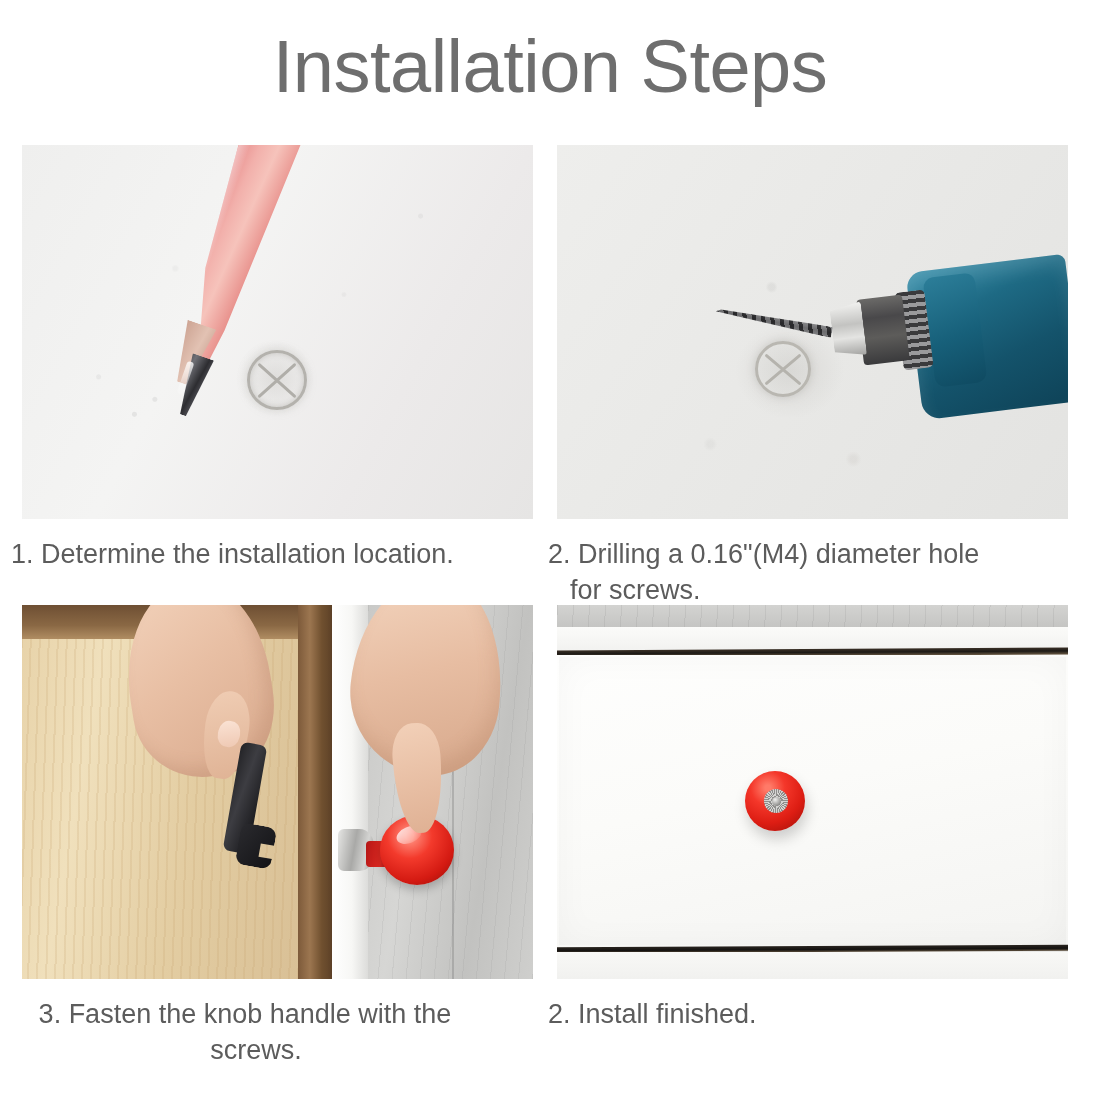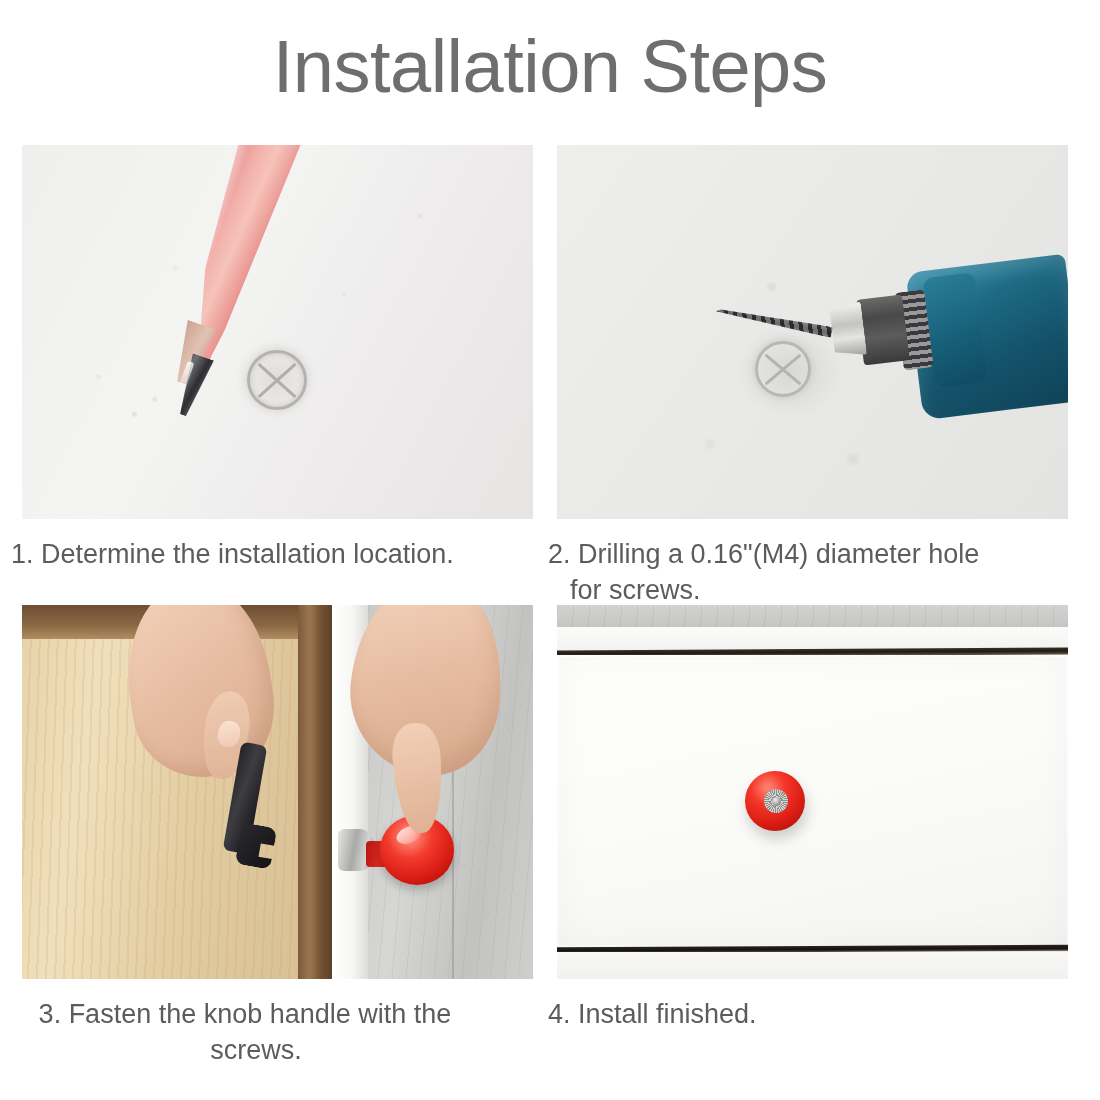--- a/index.html
+++ b/index.html
@@ -456,17 +456,17 @@
         <div class="p4-floor"></div>
         <div class="p4-top-rail"></div>
         <div class="p4-gap-top"></div>
         <div class="p4-front"></div>
         <div class="p4-gap-bottom"></div>
         <div class="p4-bottom"></div>
         <div class="p4-knob"></div>
         <div class="p4-knob-center"></div>
         <div class="p4-knob-screw"></div>
       </div>
-      <div class="caption">4. Install finished.</div>
+      <div class="caption">2. Install finished.</div>
     </div>
 
   </div>
 </div>
 
 </body></html>

